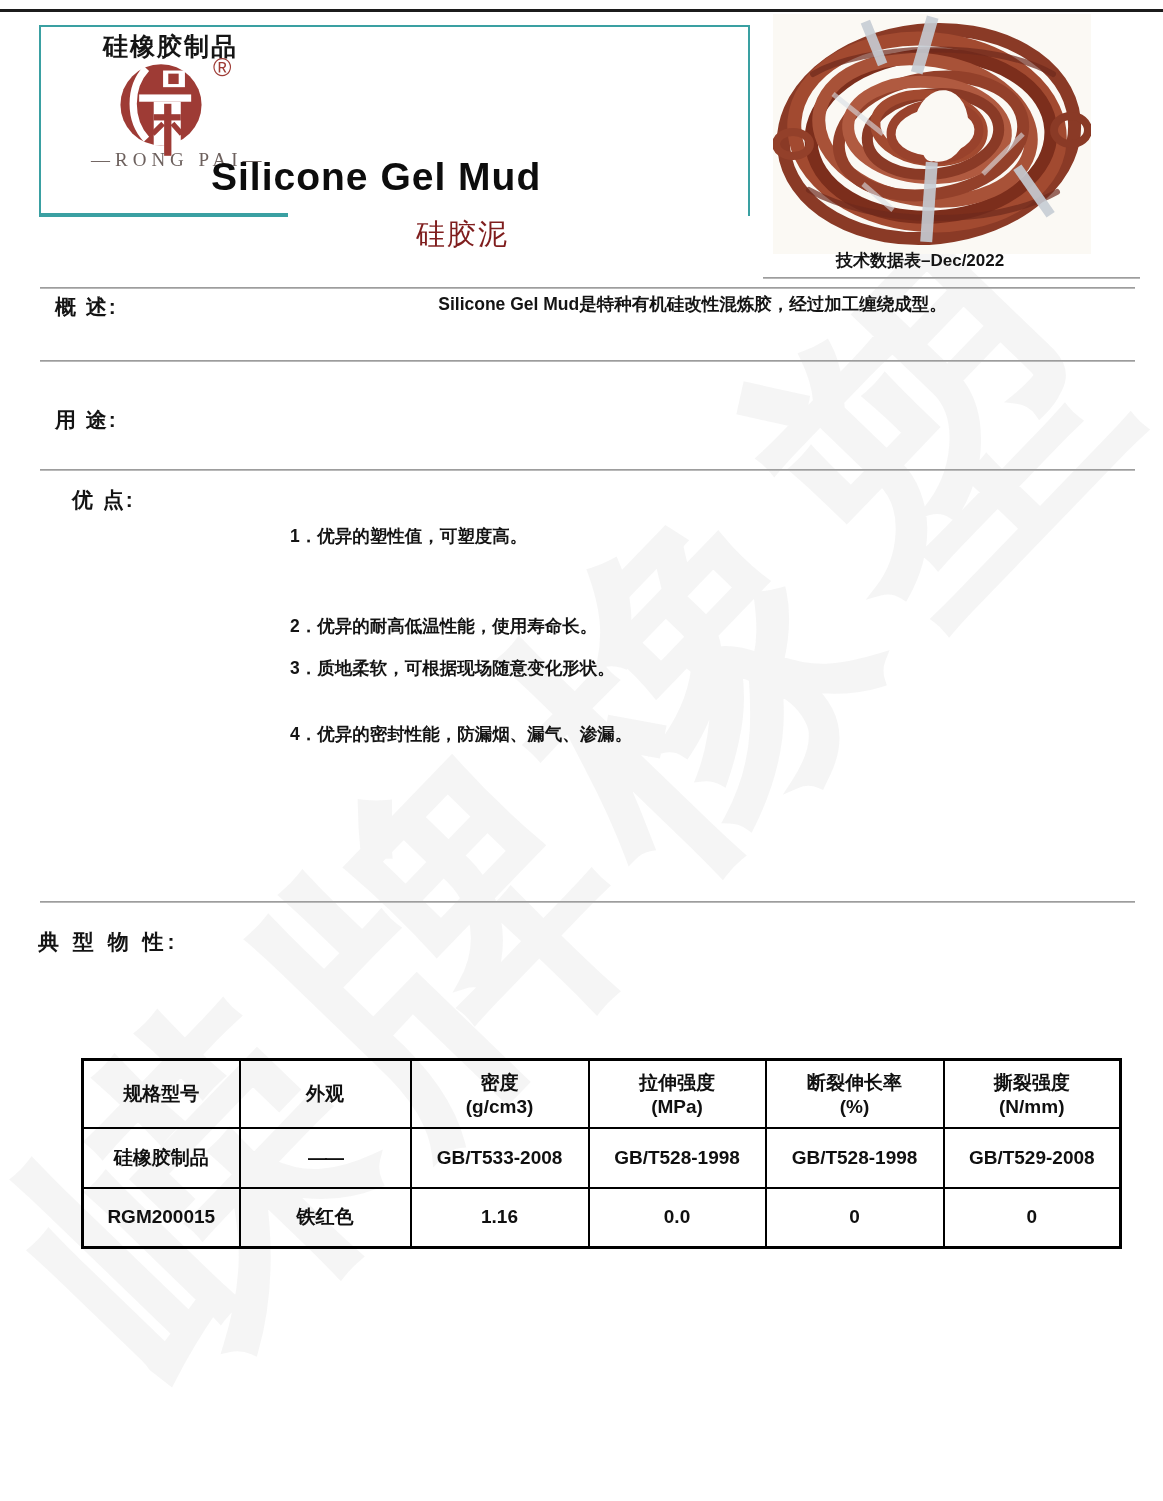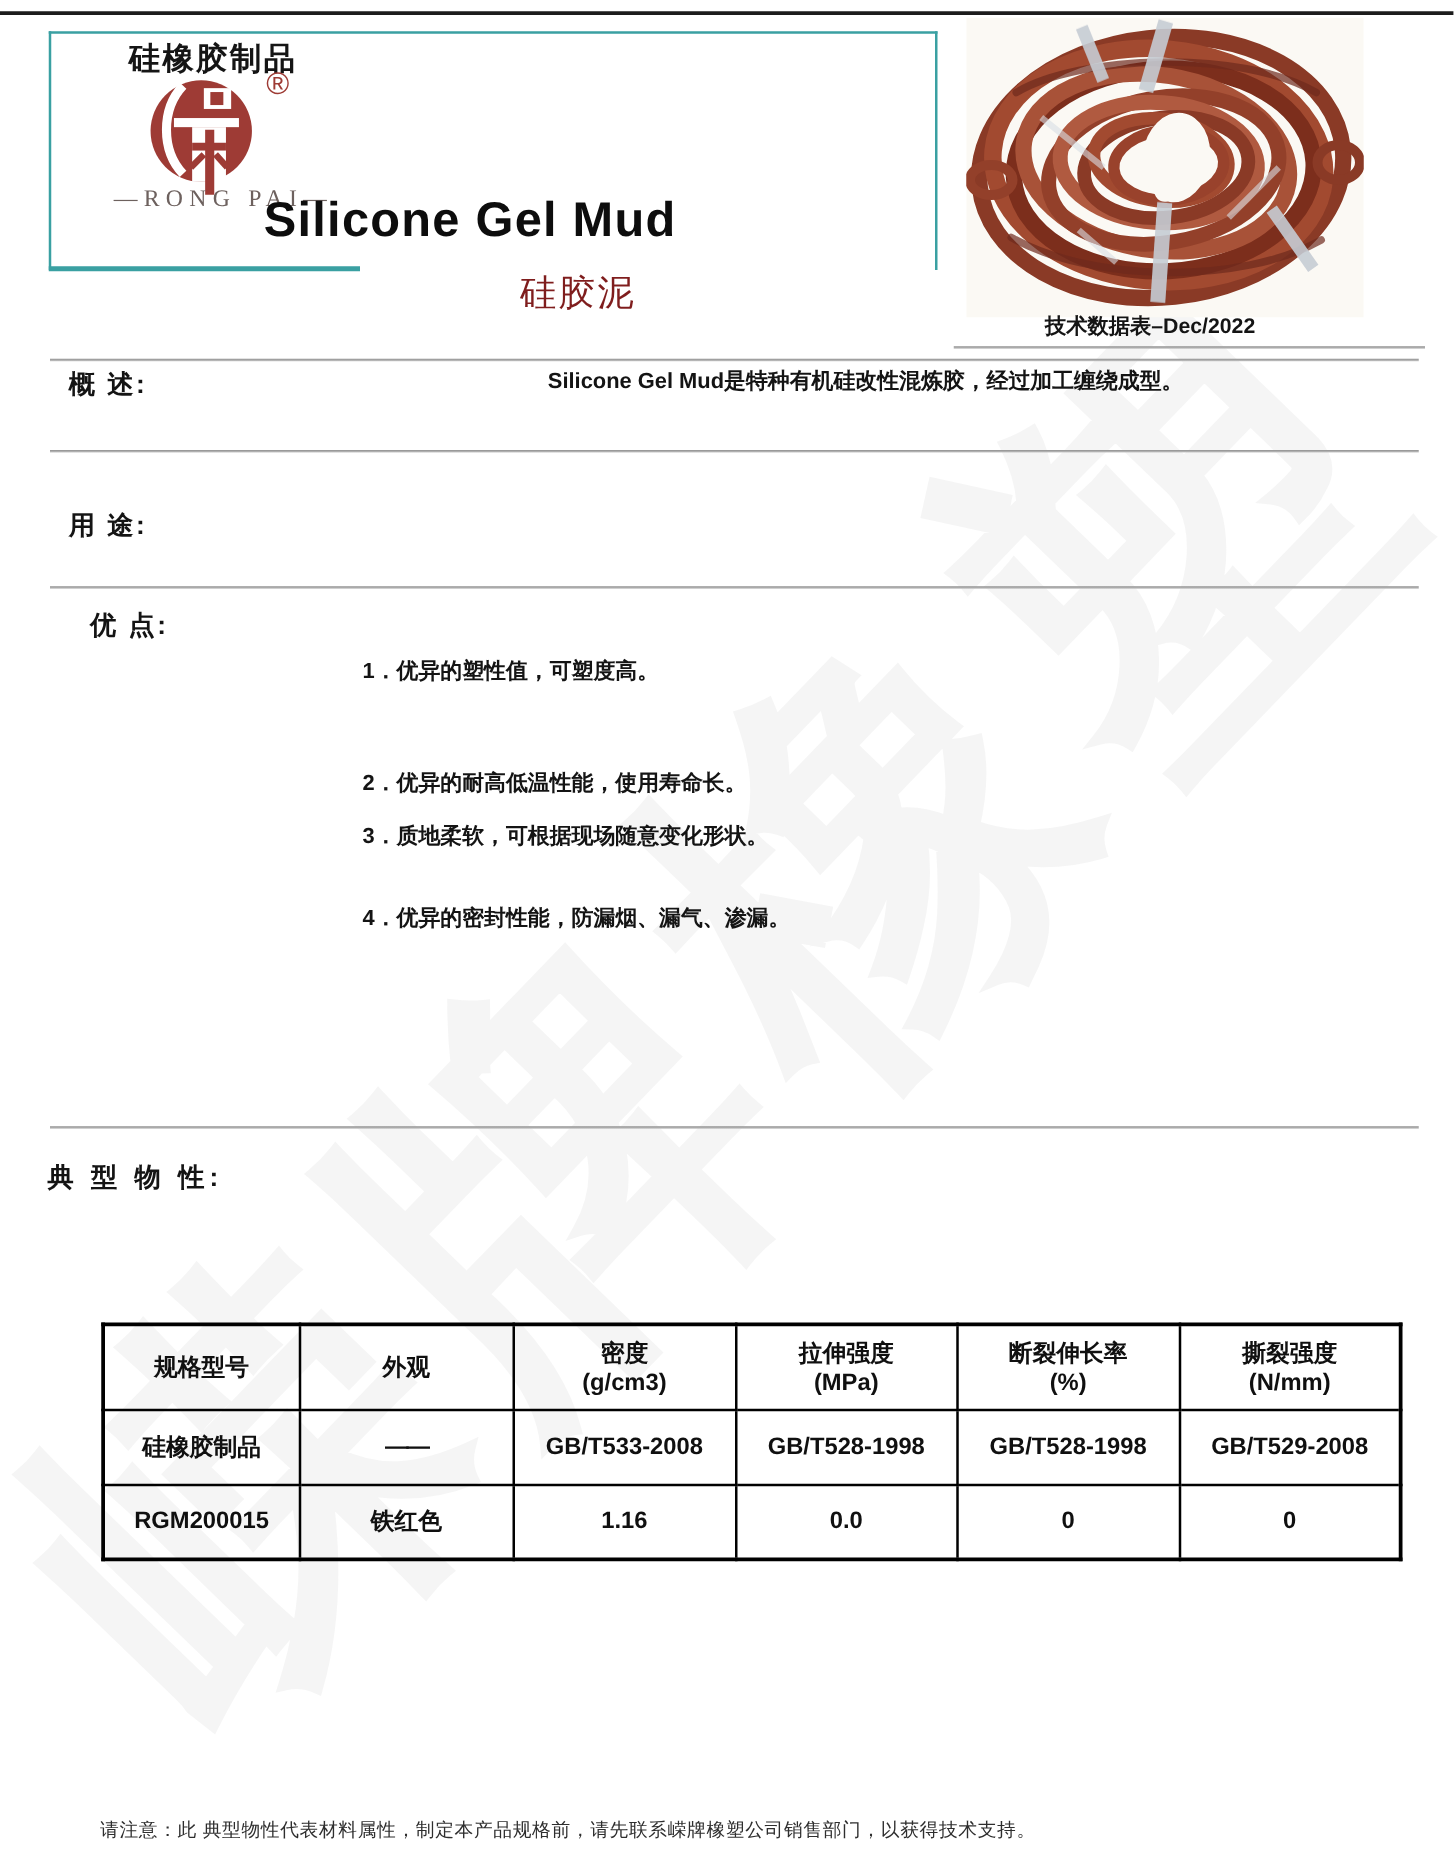--- a/index.html
+++ b/index.html
@@ -177,15 +177,14 @@
       <td>RGM200015</td>
       <td>铁红色</td>
       <td>1.16</td>
       <td>0.0</td>
       <td>0</td>
       <td>0</td>
     </tr>
   </tbody>
     </table>
 
-  <div class="abs footer-note z">请注意：此 典型物性代表材料属性，制定本产品规格前，请先联系嵘牌橡塑公司销售部门，以获得技术支持。</div>
 
 </div>
 
 </body></html>

